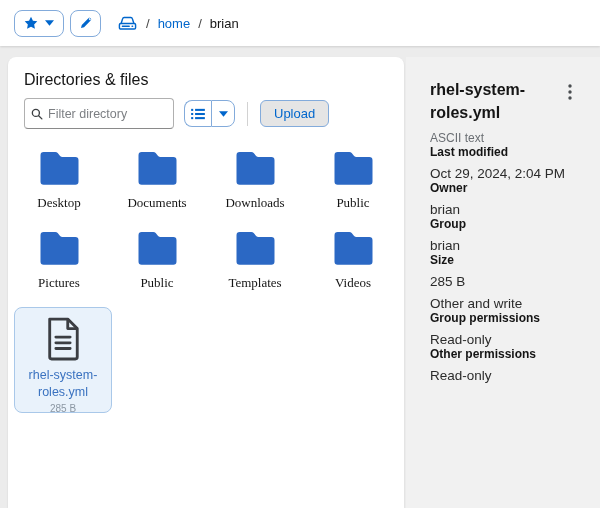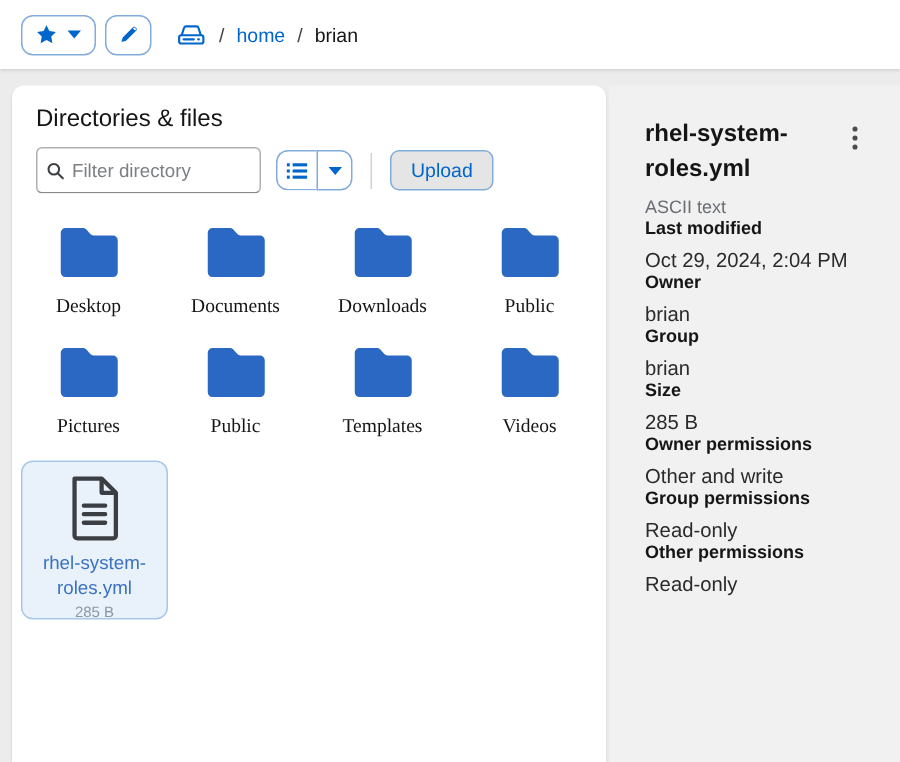--- a/index.html
+++ b/index.html
@@ -270,21 +270,20 @@
   </div>
   <div class="group">
     <div class="glabel">Group</div>
     <div class="gvalue">brian</div>
   </div>
   <div class="group">
     <div class="glabel">Size</div>
     <div class="gvalue">285 B</div>
   </div>
   <div class="group">
-    <div class="glabel">Owner permissions</div>
     <div class="gvalue">Other and write</div>
   </div>
   <div class="group">
     <div class="glabel">Group permissions</div>
     <div class="gvalue">Read-only</div>
   </div>
   <div class="group">
     <div class="glabel">Other permissions</div>
     <div class="gvalue">Read-only</div>
   </div>

